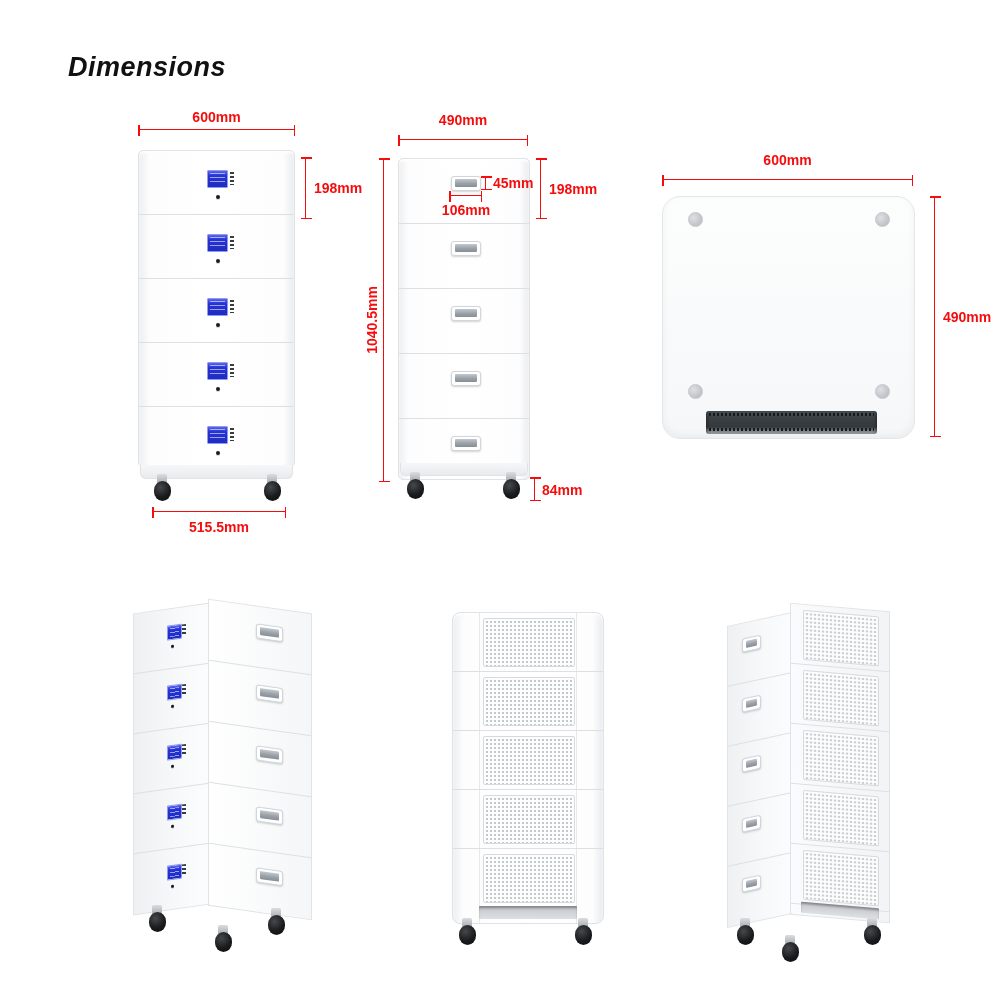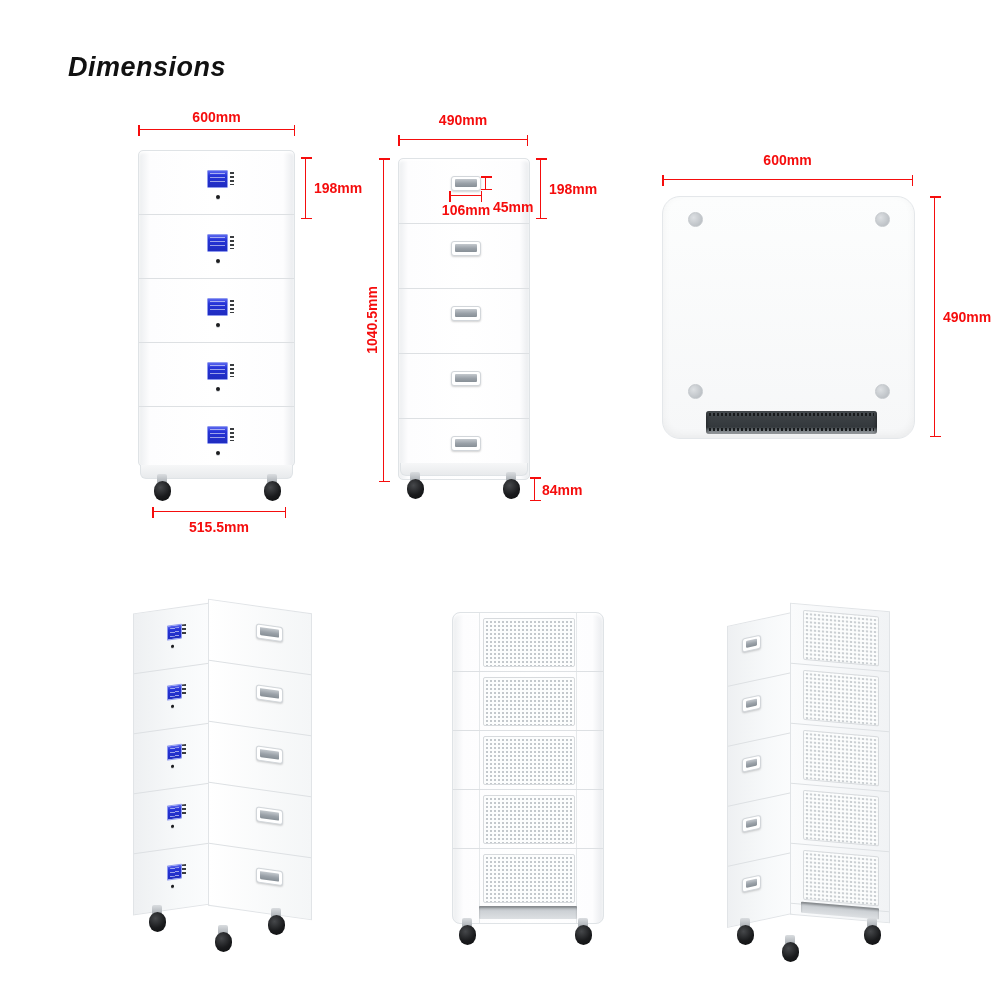--- a/index.html
+++ b/index.html
@@ -212,21 +212,21 @@
   </div>
   <div class="caster" style="left:501px;top:472px;width:20px;">
     <i class="fork"></i>
       <i class="wheel"></i>
   </div>
 
   <div class="dim-v" style="left:383px;top:158px;height:324px;"></div>
   <div class="dim-label rot" style="left:336px;top:312px;width:72px;text-align:center;">1040.5mm</div>
 
   <div class="dim-v" style="left:485px;top:176px;height:14px;"></div>
-  <div class="dim-label" style="left:493px;top:175px;margin-top:24px;">45mm</div>
+  <div class="dim-label" style="left:493px;top:175px;">45mm</div>
 
   <div class="dim-h" style="left:449px;top:195px;width:33px;"></div>
   <div class="dim-label" style="left:435px;top:202px;width:62px;text-align:center;">106mm</div>
 
   <div class="dim-v" style="left:540px;top:158px;height:61px;"></div>
   <div class="dim-label" style="left:549px;top:181px;">198mm</div>
 
   <div class="dim-v" style="left:534px;top:477px;height:24px;"></div>
   <div class="dim-label" style="left:542px;top:482px;">84mm</div>
 </div>

